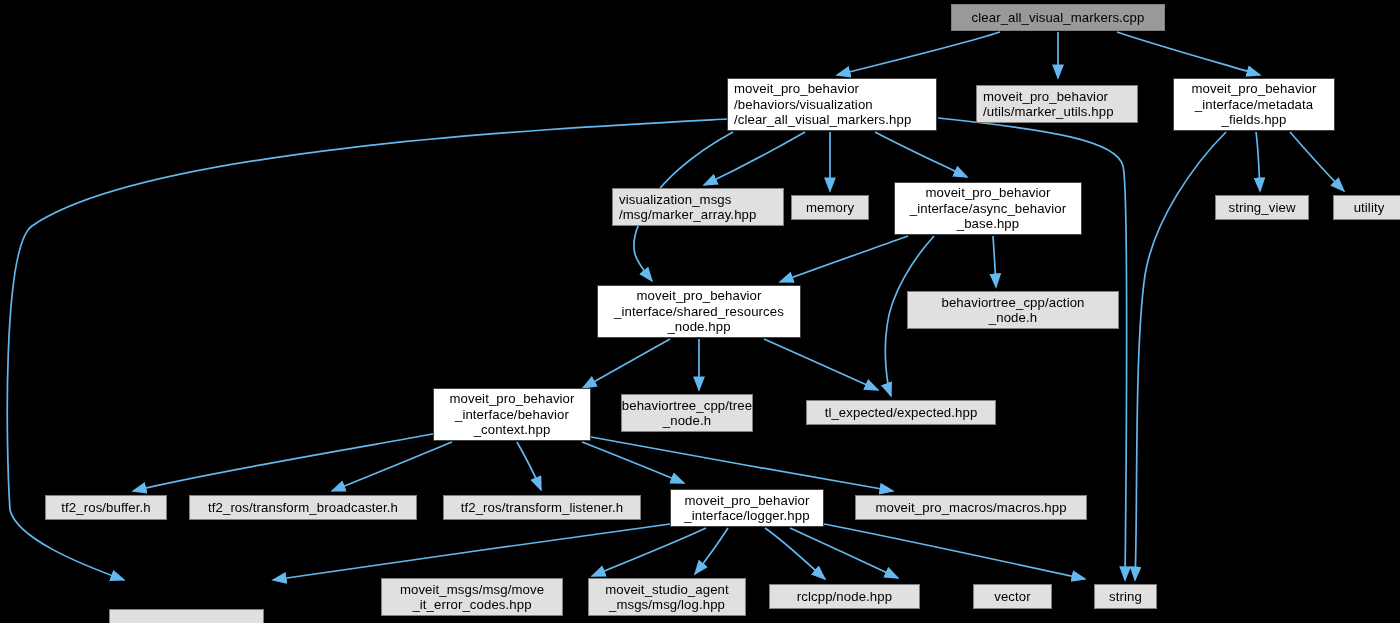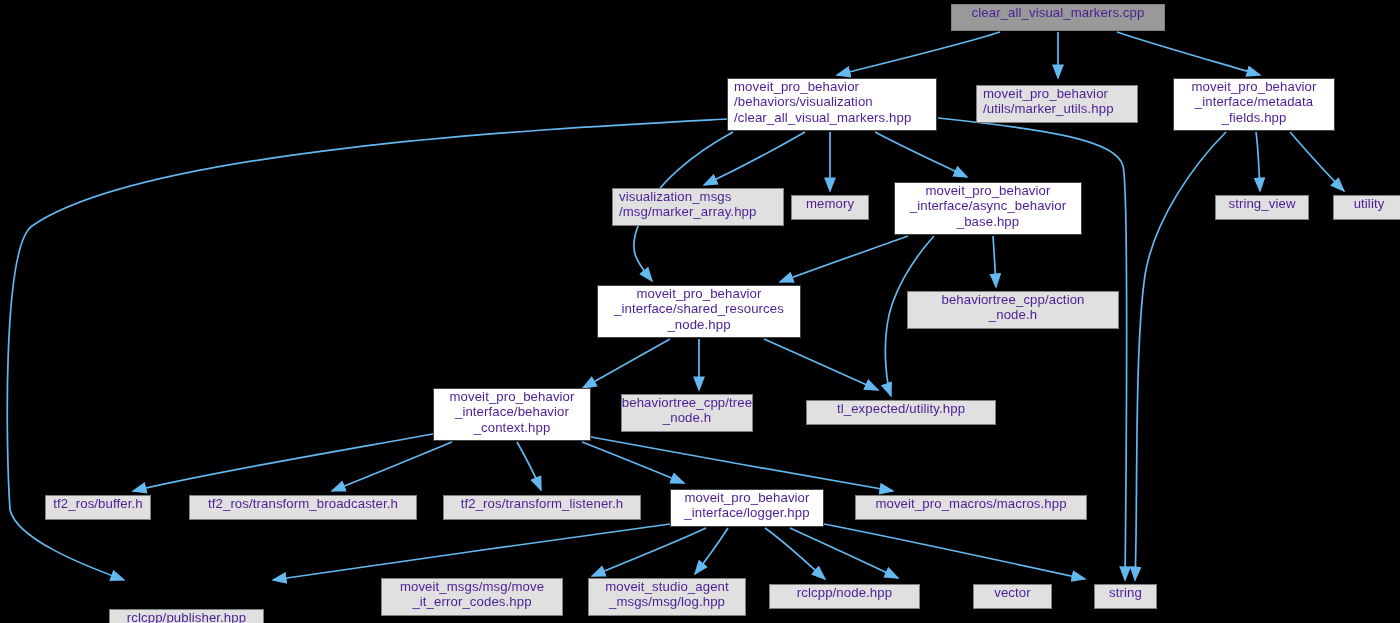--- a/index.html
+++ b/index.html
@@ -1,20 +1,20 @@
 <!DOCTYPE html>
 <html><head>
 <meta charset="utf-8">
 <style>
   html,body{margin:0;padding:0;background:#000;}
   #stage{position:relative;width:1400px;height:623px;background:#000;overflow:hidden;
          font-family:"Liberation Sans", sans-serif;}
   svg#edges{position:absolute;left:0;top:0;width:1400px;height:623px;}
-  .node{position:absolute;box-sizing:border-box;display:flex;
-        justify-content:center;text-align:center;color:#4c1d95;font-size:13.2px;
+  .node{position:absolute;box-sizing:border-box;display:flex;align-items:center;
+        justify-content:center;text-align:center;color:#000000;font-size:13.2px;
         line-height:15.4px;letter-spacing:0.1px;white-space:pre;}
   .node.leaf{background:#e0e0e0;border:1px solid #808080;}
   .node.expand{background:#ffffff;border:1px solid #404040;}
   .node.root{background:#999999;border:1px solid #808080;}
   .node.lalign{justify-content:flex-start;text-align:left;padding-left:6px;}
 </style>
 </head>
 <body>
 
 <div id="stage">
@@ -77,22 +77,22 @@
       <div class="node expand" style="left: 597px; top: 285px; width: 204px; height: 53px;"><span>moveit_pro_behavior
 _interface/shared_resources
 _node.hpp</span></div>
       <div class="node leaf" style="left: 907px; top: 291px; width: 212px; height: 38px;"><span>behaviortree_cpp/action
 _node.h</span></div>
       <div class="node expand" style="left: 433px; top: 388px; width: 158px; height: 53px;"><span>moveit_pro_behavior
 _interface/behavior
 _context.hpp</span></div>
       <div class="node leaf" style="left: 621px; top: 394px; width: 132px; height: 38px;"><span>behaviortree_cpp/tree
 _node.h</span></div>
-      <div class="node leaf" style="left: 806px; top: 400px; width: 190px; height: 25px;"><span>tl_expected/utility.hpp</span></div>
-      <div class="node leaf" style="left: 45px; top: 495px; width: 106px; height: 25px;"><span>tf2_ros/buffer.h</span></div>
+      <div class="node leaf" style="left: 806px; top: 400px; width: 190px; height: 25px;"><span>tl_expected/expected.hpp</span></div>
+      <div class="node leaf" style="left: 45px; top: 495px; width: 122px; height: 25px;"><span>tf2_ros/buffer.h</span></div>
       <div class="node leaf" style="left: 189px; top: 495px; width: 228px; height: 25px;"><span>tf2_ros/transform_broadcaster.h</span></div>
       <div class="node leaf" style="left: 443px; top: 495px; width: 198px; height: 25px;"><span>tf2_ros/transform_listener.h</span></div>
       <div class="node expand" style="left: 670px; top: 489px; width: 154px; height: 38px;"><span>moveit_pro_behavior
 _interface/logger.hpp</span></div>
       <div class="node leaf" style="left: 855px; top: 495px; width: 232px; height: 25px;"><span>moveit_pro_macros/macros.hpp</span></div>
       <div class="node leaf" style="left: 109px; top: 609px; width: 155px; height: 41px;"><span>rclcpp/publisher.hpp</span></div>
       <div class="node leaf" style="left: 381px; top: 578px; width: 182px; height: 38px;"><span>moveit_msgs/msg/move
 _it_error_codes.hpp</span></div>
       <div class="node leaf" style="left: 588px; top: 578px; width: 158px; height: 38px;"><span>moveit_studio_agent
 _msgs/msg/log.hpp</span></div>

